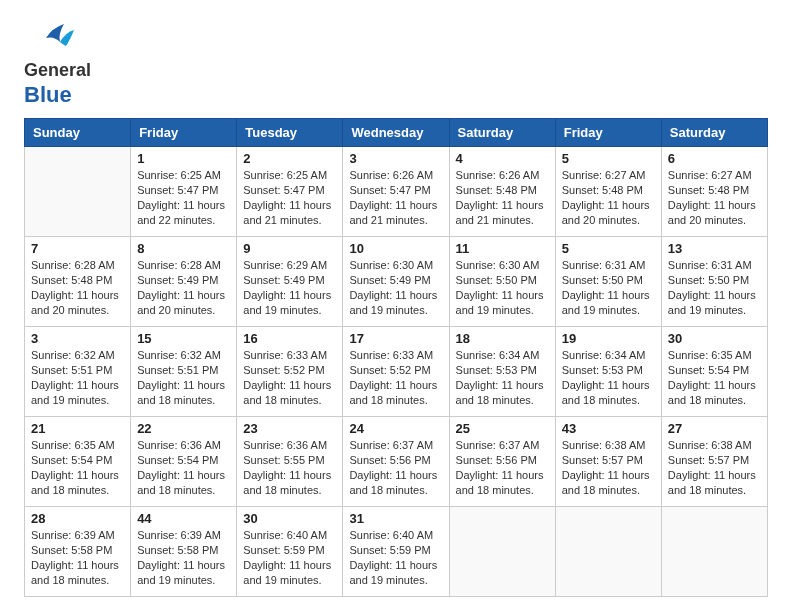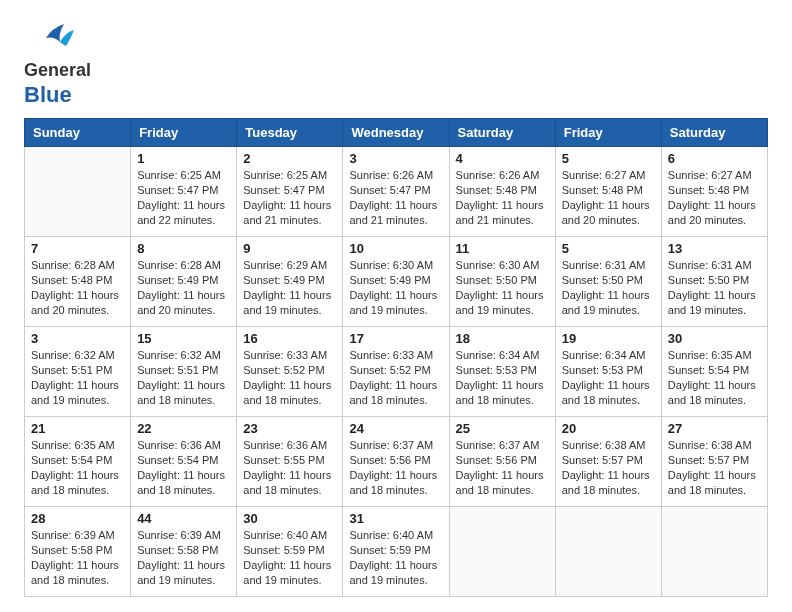--- a/index.html
+++ b/index.html
@@ -213,21 +213,21 @@
         </td>
         <td>
           <span class="day-num">24</span>
           <div class="day-info"><span>Sunrise: 6:37 AM</span><br><span>Sunset: 5:56 PM</span><br><span>Daylight: 11 hours and 18 minutes.</span></div>
         </td>
         <td>
           <span class="day-num">25</span>
           <div class="day-info"><span>Sunrise: 6:37 AM</span><br><span>Sunset: 5:56 PM</span><br><span>Daylight: 11 hours and 18 minutes.</span></div>
         </td>
         <td>
-          <span class="day-num">20</span>
+          <span class="day-num">43</span>
           <div class="day-info"><span>Sunrise: 6:38 AM</span><br><span>Sunset: 5:57 PM</span><br><span>Daylight: 11 hours and 18 minutes.</span></div>
         </td>
         <td>
           <span class="day-num">27</span>
           <div class="day-info"><span>Sunrise: 6:38 AM</span><br><span>Sunset: 5:57 PM</span><br><span>Daylight: 11 hours and 18 minutes.</span></div>
         </td>
       </tr>
       <tr>
         <td>
           <span class="day-num">28</span>

